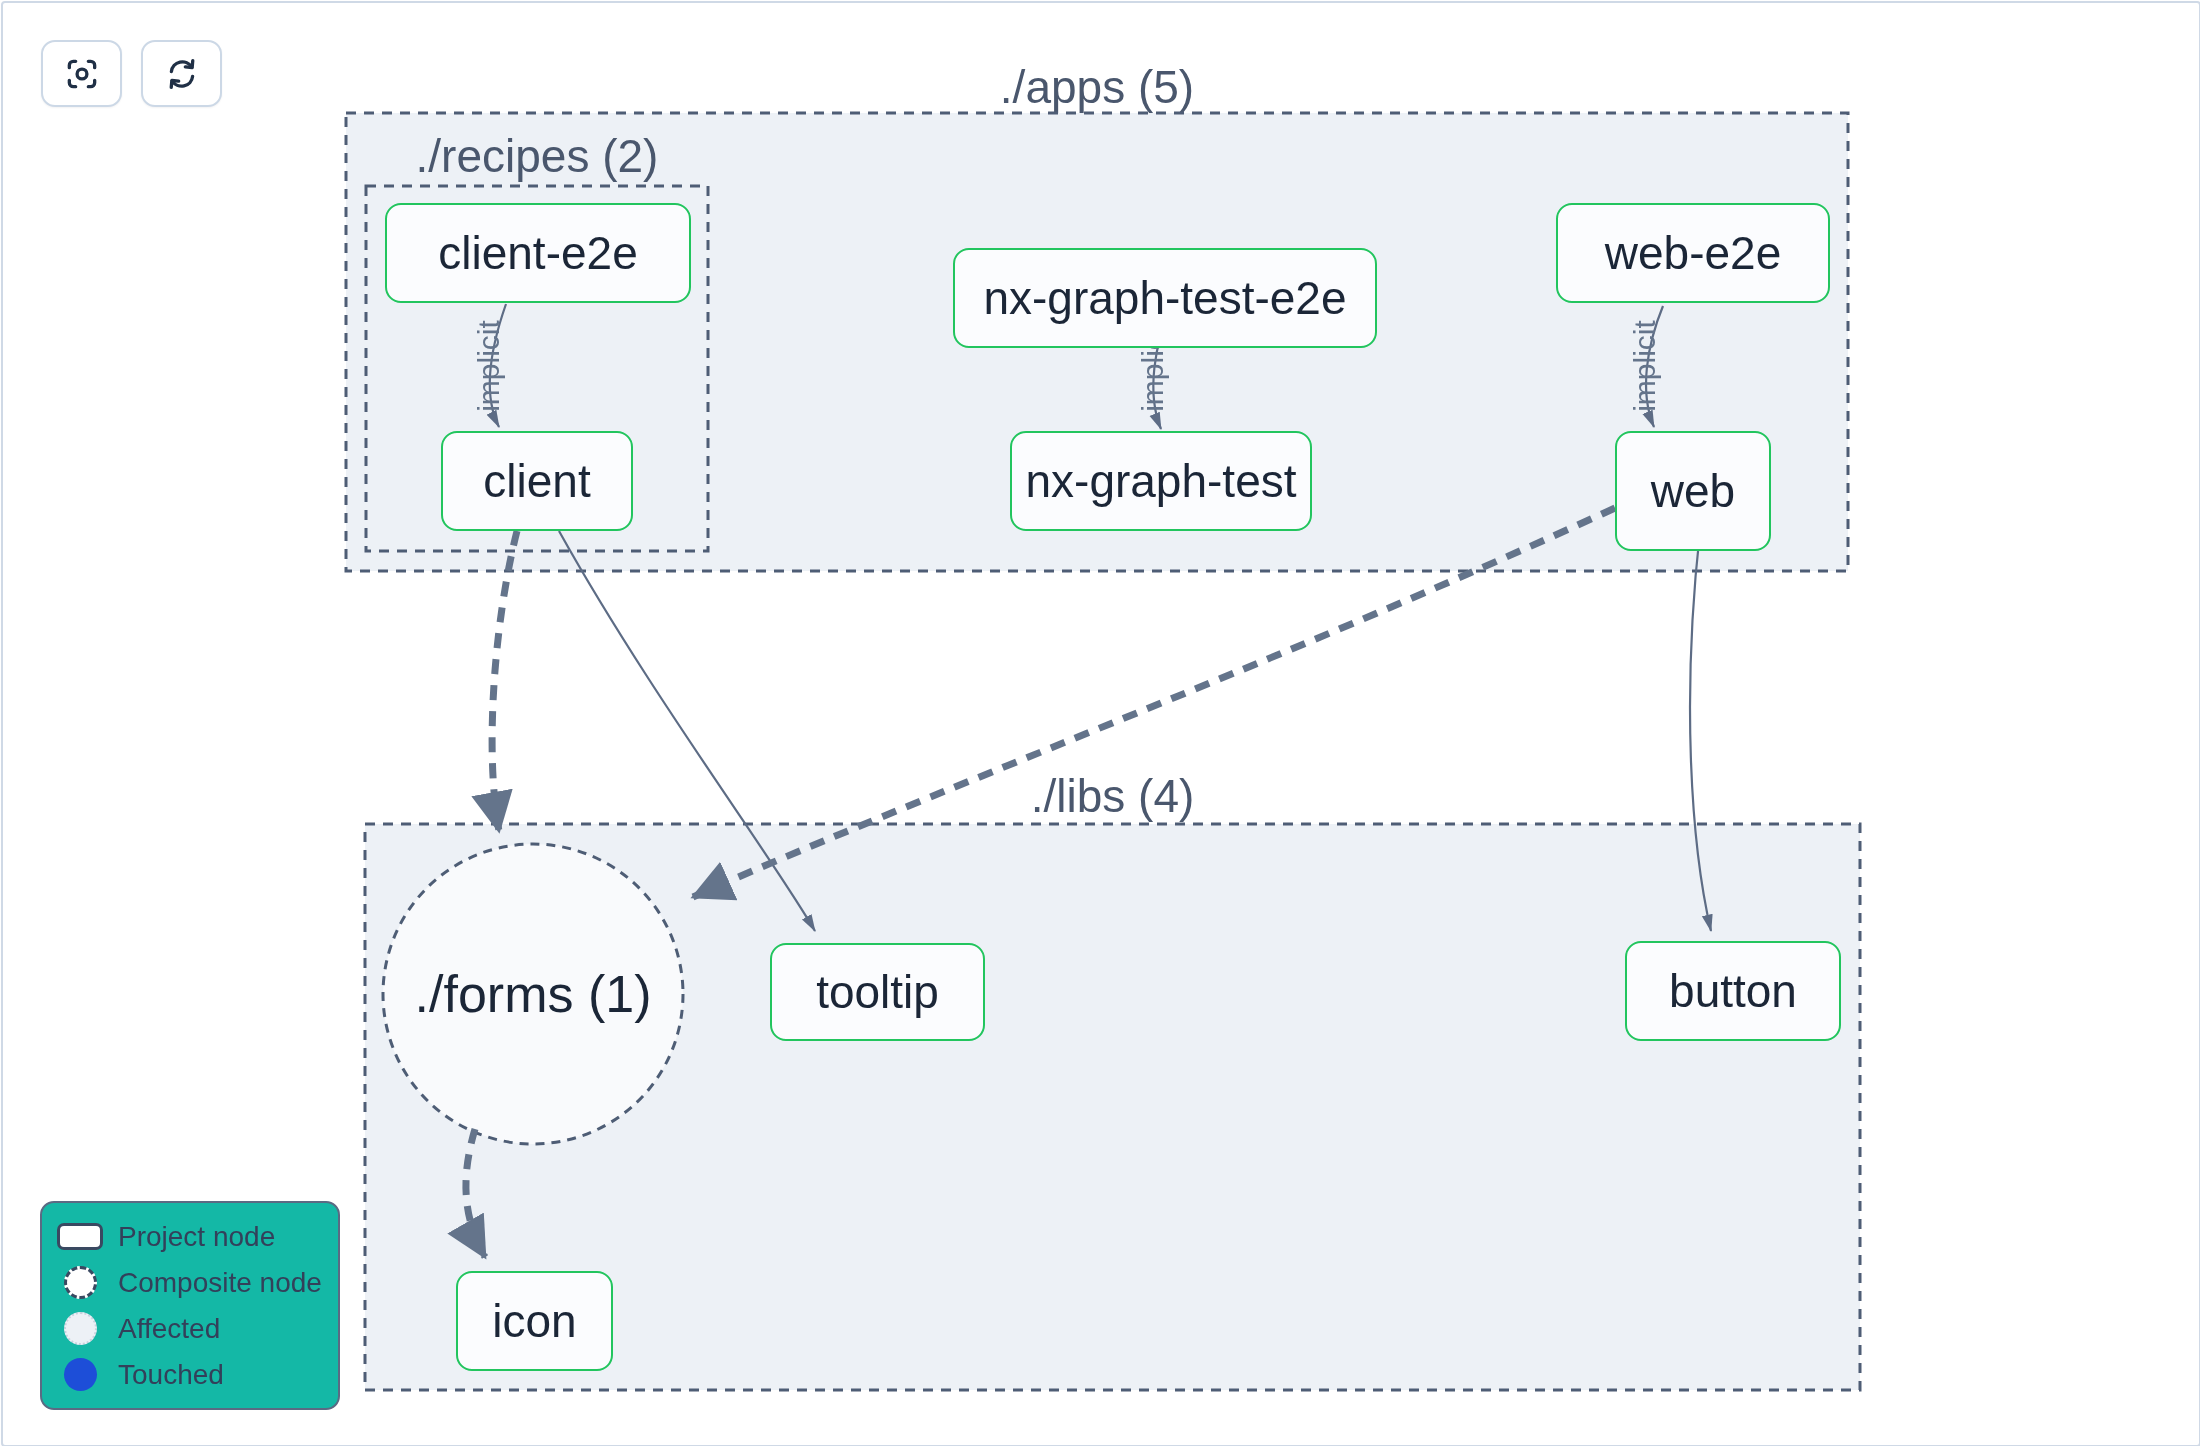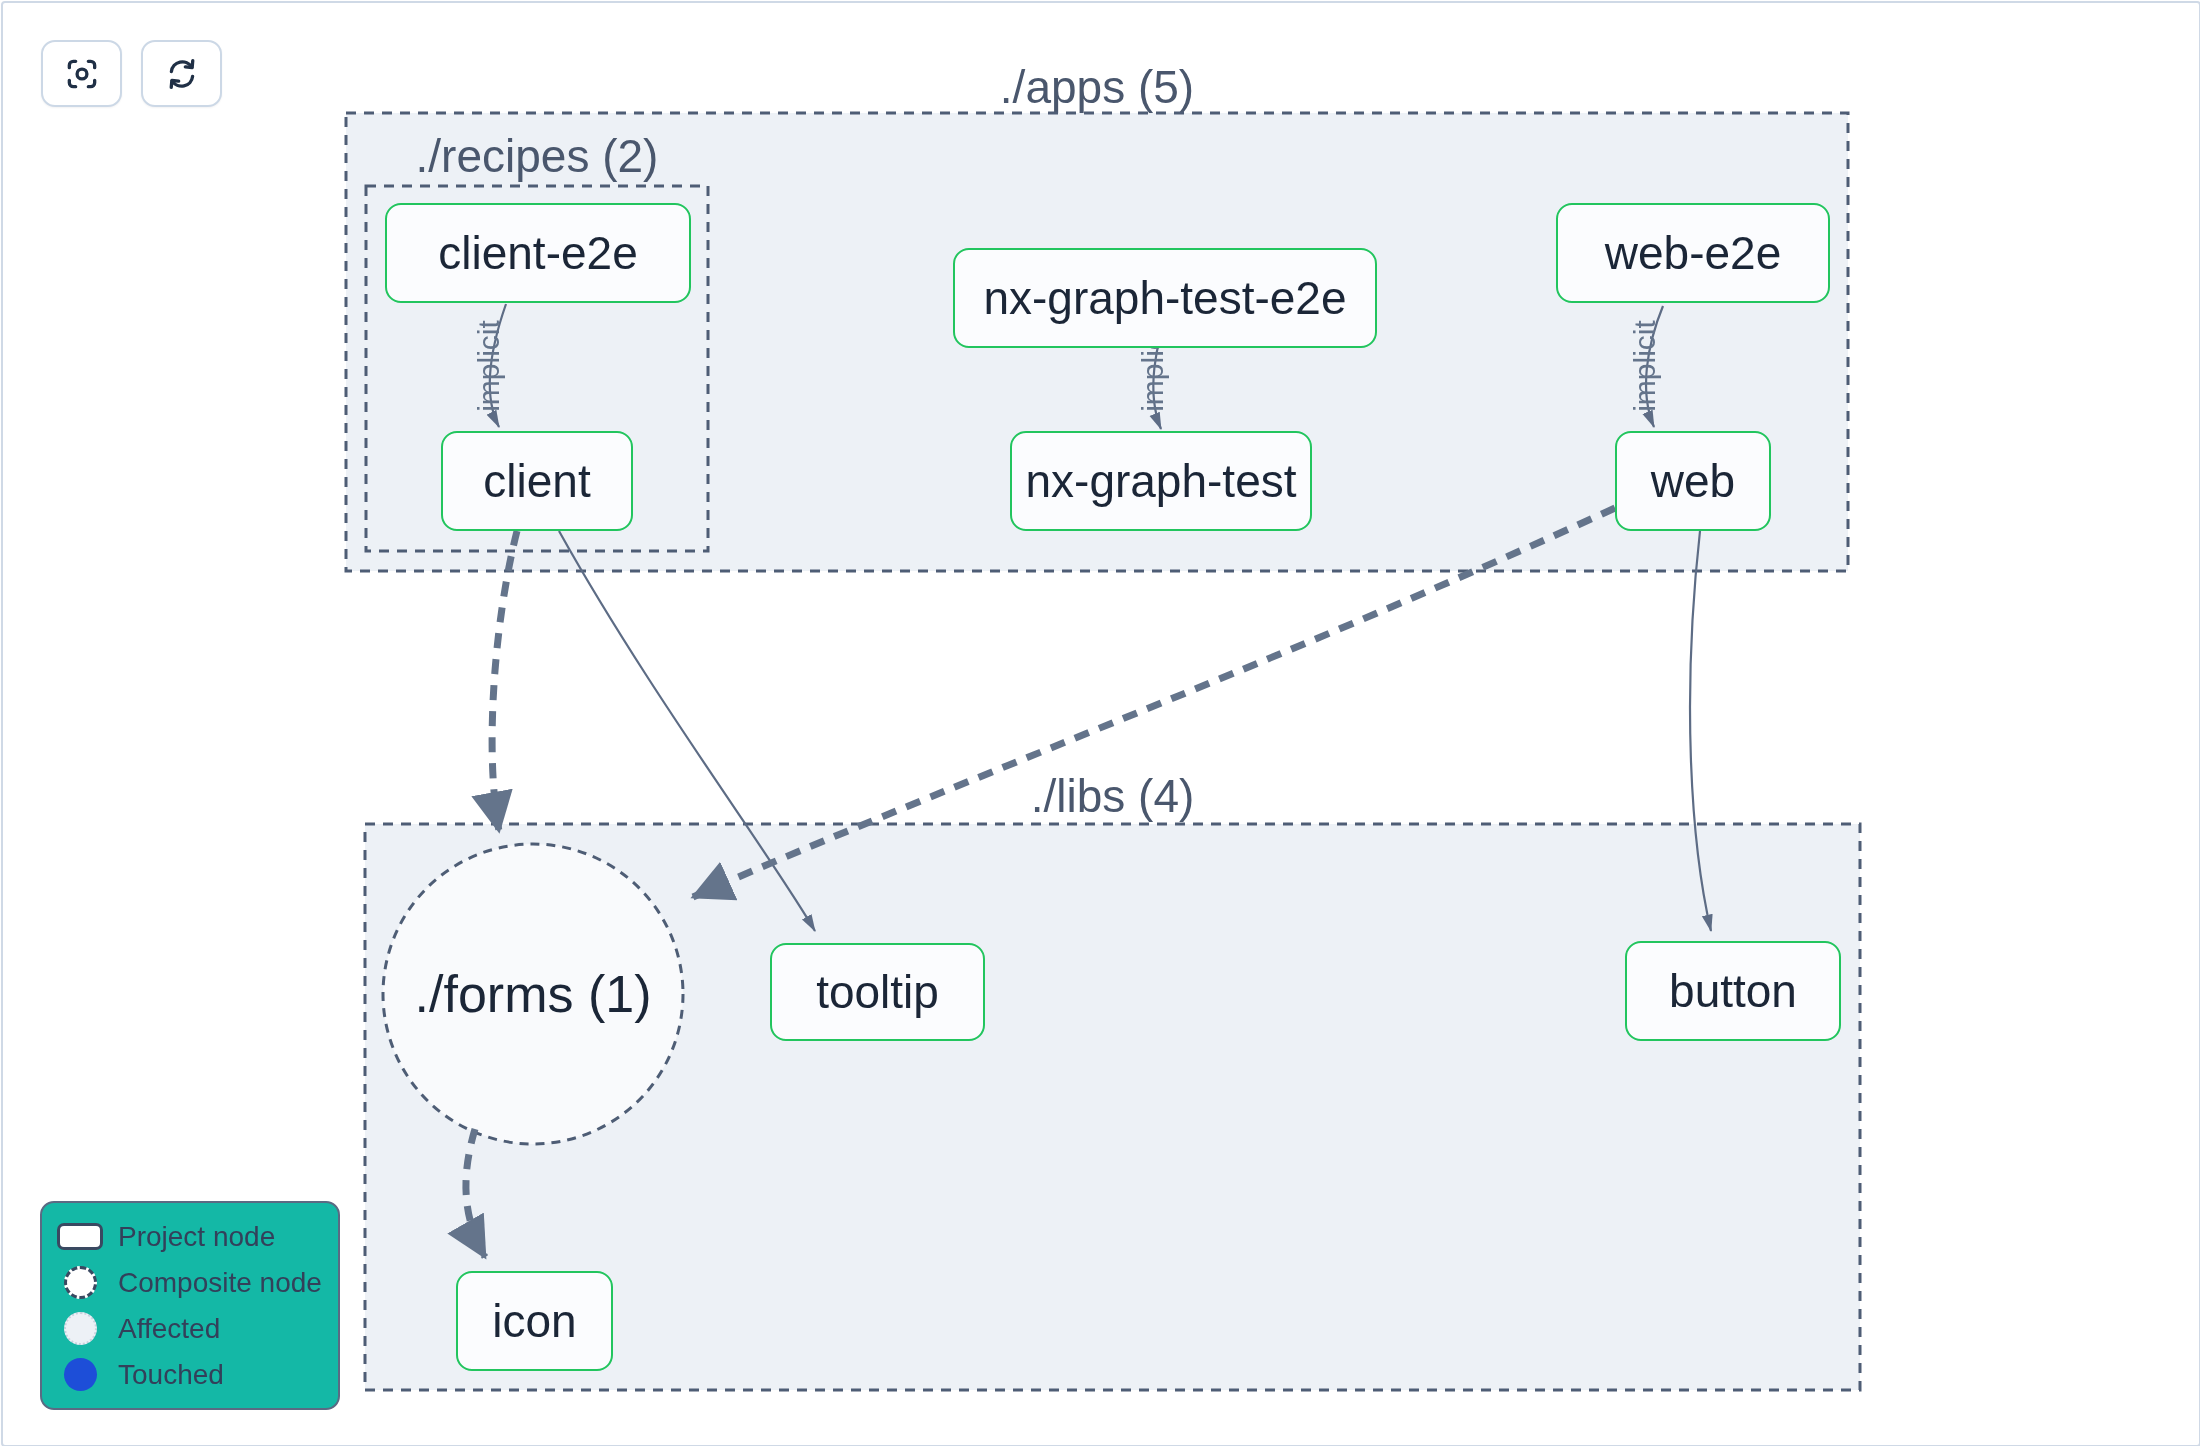--- a/index.html
+++ b/index.html
@@ -91,21 +91,21 @@
   <div class="edge-label" style="left:1150px;top:363px;">implicit</div>
   <div class="edge-label" style="left:1642px;top:363px;">implicit</div>
 
   <div class="composite-label" style="left:380px;top:840px;width:300px;height:302px;">./forms (1)</div>
 
   <div class="node" style="left:382px;top:200px;width:306px;height:100px;">client-e2e</div>
   <div class="node" style="left:950px;top:200px;width:424px;height:100px;margin-top:45px;">nx-graph-test-e2e</div>
   <div class="node" style="left:1553px;top:200px;width:274px;height:100px;">web-e2e</div>
   <div class="node" style="left:438px;top:428px;width:192px;height:100px;">client</div>
   <div class="node" style="left:1007px;top:428px;width:302px;height:100px;">nx-graph-test</div>
-  <div class="node" style="left:1612px;top:428px;width:156px;height:100px;">web</div>
+  <div class="node" style="left:1612px;top:428px;width:156px;height:120px;">web</div>
   <div class="node" style="left:767px;top:940px;width:215px;height:98px;">tooltip</div>
   <div class="node" style="left:1622px;top:938px;width:216px;height:100px;">button</div>
   <div class="node" style="left:453px;top:1268px;width:157px;height:100px;">icon</div>
 
   <div class="toolbar">
     <button class="tool-btn">
       <span style="display:flex;">
         <svg width="38" height="38" viewBox="0 0 24 24" fill="none" stroke="#203046" stroke-width="2.1" stroke-linecap="round">
           <path d="M4 8 V6.5 A2.5 2.5 0 0 1 6.5 4 H8"></path>
           <path d="M16 4 h1.5 A2.5 2.5 0 0 1 20 6.5 V8"></path>

